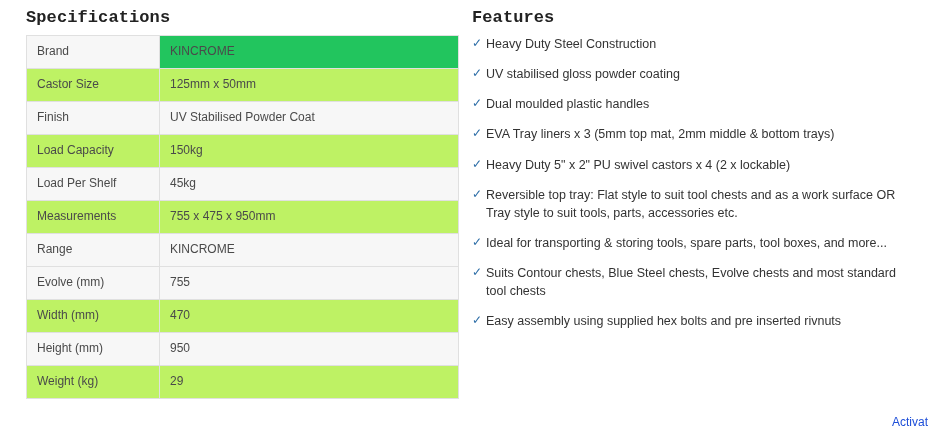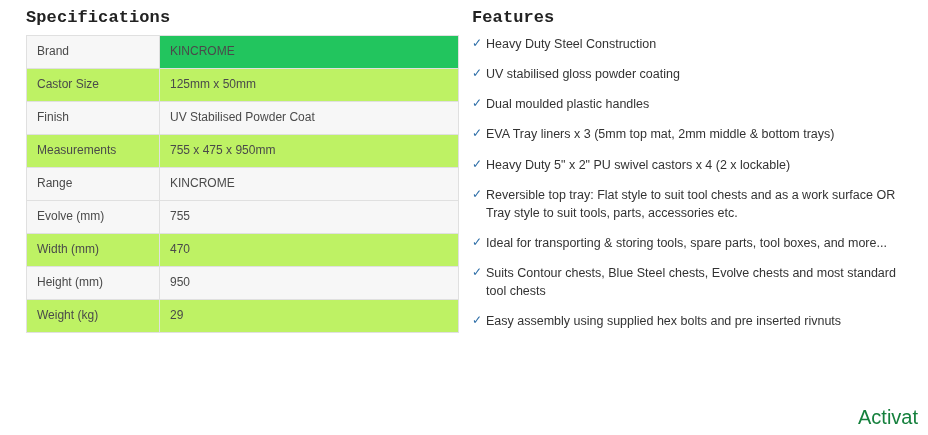--- a/index.html
+++ b/index.html
@@ -89,27 +89,27 @@
     width: 14px;
     margin-top: 0px;
   }
   .feature .ftext {
     flex: 1 1 auto;
   }
   .watermark {
     position: absolute;
     right: 0px;
     bottom: 6px;
-    font-size: 20px;
-    color: #15803d;
+    font-size: 12px;
+    color: #1d4ed8;
     font-family: "Liberation Sans", sans-serif;
     white-space: nowrap;
     overflow: hidden;
     width: 80px;
-    text-align: center;
+    text-align: right;
   }
 </style>
 </head>
 <body>
 
 <div class="page">
 
   <div class="col-left">
     <div class="section-title">Specifications</div>
     <table class="specs">
@@ -120,20 +120,28 @@
         </tr>
         <tr class="even">
           <td class="k">Castor Size</td>
           <td class="v">125mm x 50mm</td>
         </tr>
         <tr class="odd">
           <td class="k">Finish</td>
           <td class="v">UV Stabilised Powder Coat</td>
         </tr>
         <tr class="even">
+          <td class="k">Load Capacity</td>
+          <td class="v">150kg</td>
+        </tr>
+        <tr class="odd">
+          <td class="k">Load Per Shelf</td>
+          <td class="v">45kg</td>
+        </tr>
+        <tr class="even">
           <td class="k">Measurements</td>
           <td class="v">755 x 475 x 950mm</td>
         </tr>
         <tr class="odd">
           <td class="k">Range</td>
           <td class="v">KINCROME</td>
         </tr>
         <tr class="odd">
           <td class="k">Evolve (mm)</td>
           <td class="v">755</td>

